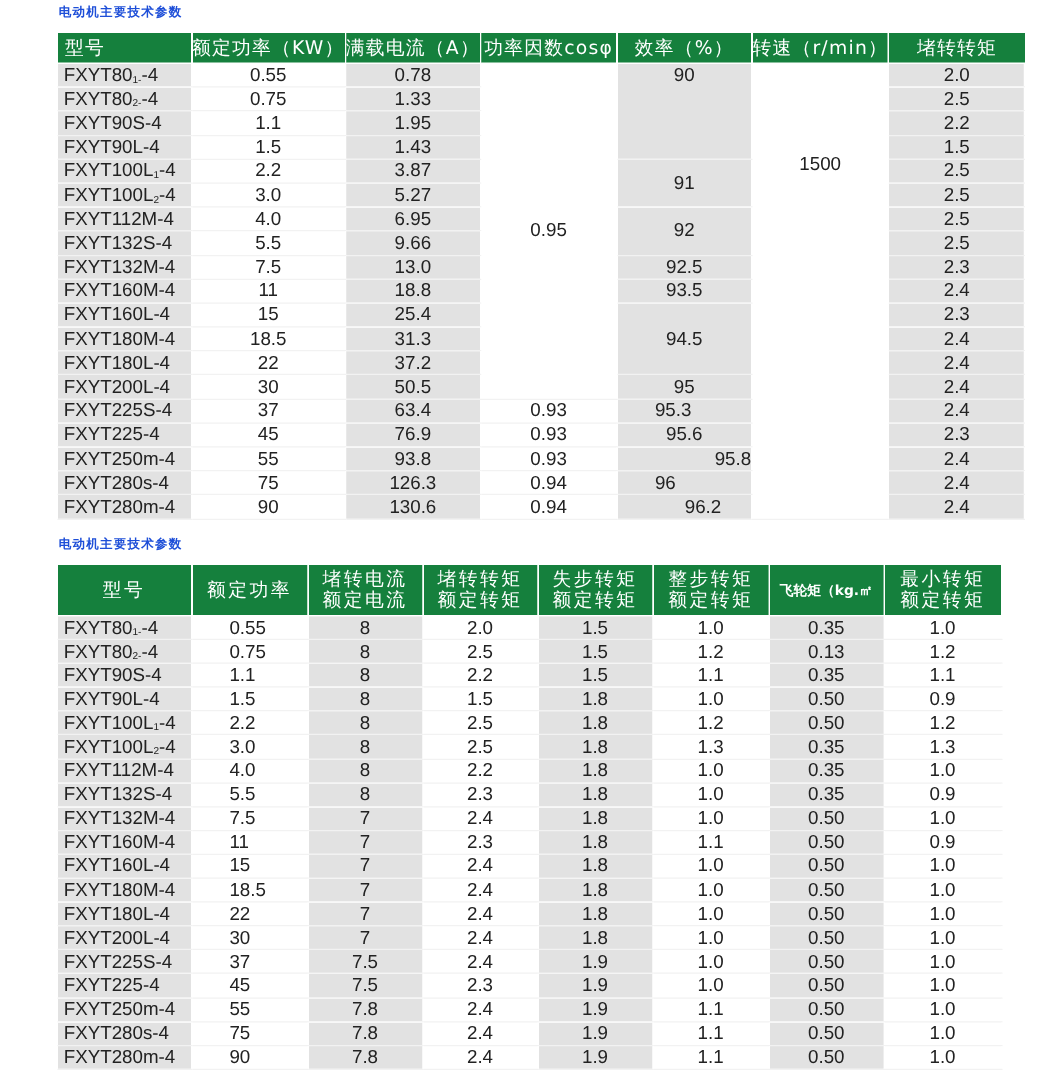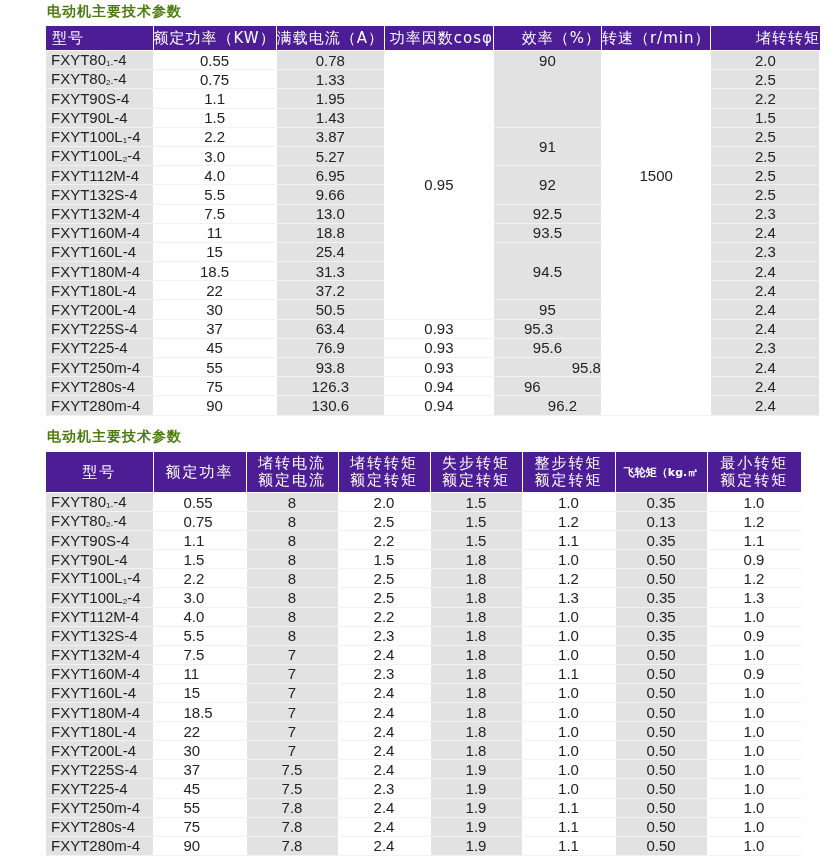--- a/index.html
+++ b/index.html
@@ -1,32 +1,32 @@
 <!DOCTYPE html>
 <html><head>
 <meta charset="utf-8">
 <style>
   html, body { margin:0; padding:0; background:#ffffff; }
   body { width:835px; height:861px; position:relative; overflow:hidden;
          font-family:"Liberation Sans", "DejaVu Sans", sans-serif; color:#222; }
-  .title { position:absolute; left:47px; font-weight:bold; font-size:14px;
-           font-family:Liberation Mono, monospace; color:#4d7c0f; letter-spacing:1px; }
+  .title { position:absolute; left:47px; font-weight:bold; font-size:10px;
+           font-family:Liberation Mono, monospace; color:#1d4ed8; letter-spacing:1px; }
   table { position:absolute; left:46px; border-collapse:collapse; table-layout:fixed; }
-  th { background:#4c1d95; color:#fff; font-weight:normal; font-size:15px;
+  th { background:#15803d; color:#fff; font-weight:normal; font-size:15px;
        font-family:"DejaVu Sans", sans-serif; border-right:1px solid #ffffff;
        border-bottom:1px solid #ffffff; padding:0; white-space:nowrap; overflow:hidden; }
   th:last-child { border-right:none; }
   td { font-size:15px; padding:0; text-align:center; border-right:1px solid #ffffff;
        border-bottom:1px solid #f2f2f2; white-space:nowrap; overflow:hidden; line-height:1; }
   td.model { text-align:left; padding-left:5px;margin-top:16px; }
   .g { background:#e2e2e2; }
   .w { background:#ffffff; }
   sub { font-size:8px; vertical-align:-1px; }
   #t1 { top:26px; }
-  #t1 th { height:24px; letter-spacing:1px;text-align:right; }
+  #t1 th { height:24px; letter-spacing:1px; }
   #t1 th.left { text-align:left; padding-left:6px; }
   #t1 td { height:18.2px; }
   #t2 { top:452px; }
   #t2 th { height:40px; line-height:17px; font-size:15px; letter-spacing:2px; }
   #t2 th.small { font-size:11px; letter-spacing:0;font-weight:bold; }
   #t2 td { height:18.1px; }
   #t2 td.c2 { text-align:left; padding-left:30px; }
 </style>
 </head>
 <body>
@@ -54,21 +54,21 @@
       <th>堵转转矩</th>
     </tr>
   </thead>
   <tbody id="t1body">
       <tr>
         <td class="model g"><span>FXYT80</span><sub>1-</sub><span>-4</span></td>
         <td class="w">0.55</td>
         <td class="g">0.78</td>
         <td class="w" rowspan="14">0.95</td>
         <td class="g" rowspan="4" style="vertical-align: top; padding-top: 2px;">90</td>
-        <td class="w" rowspan="19" style="vertical-align: top; padding-top: 117px;">1500</td>
+        <td class="w" rowspan="19" style="vertical-align: top; padding-top: 73px;">1500</td>
         <td class="g">2.0</td>
       </tr>
       <tr>
         <td class="model g"><span>FXYT80</span><sub>2-</sub><span>-4</span></td>
         <td class="w">0.75</td>
         <td class="g">1.33</td>
         <td class="g">2.5</td>
       </tr>
       <tr>
         <td class="model g"><span>FXYT90S-4</span></td>

